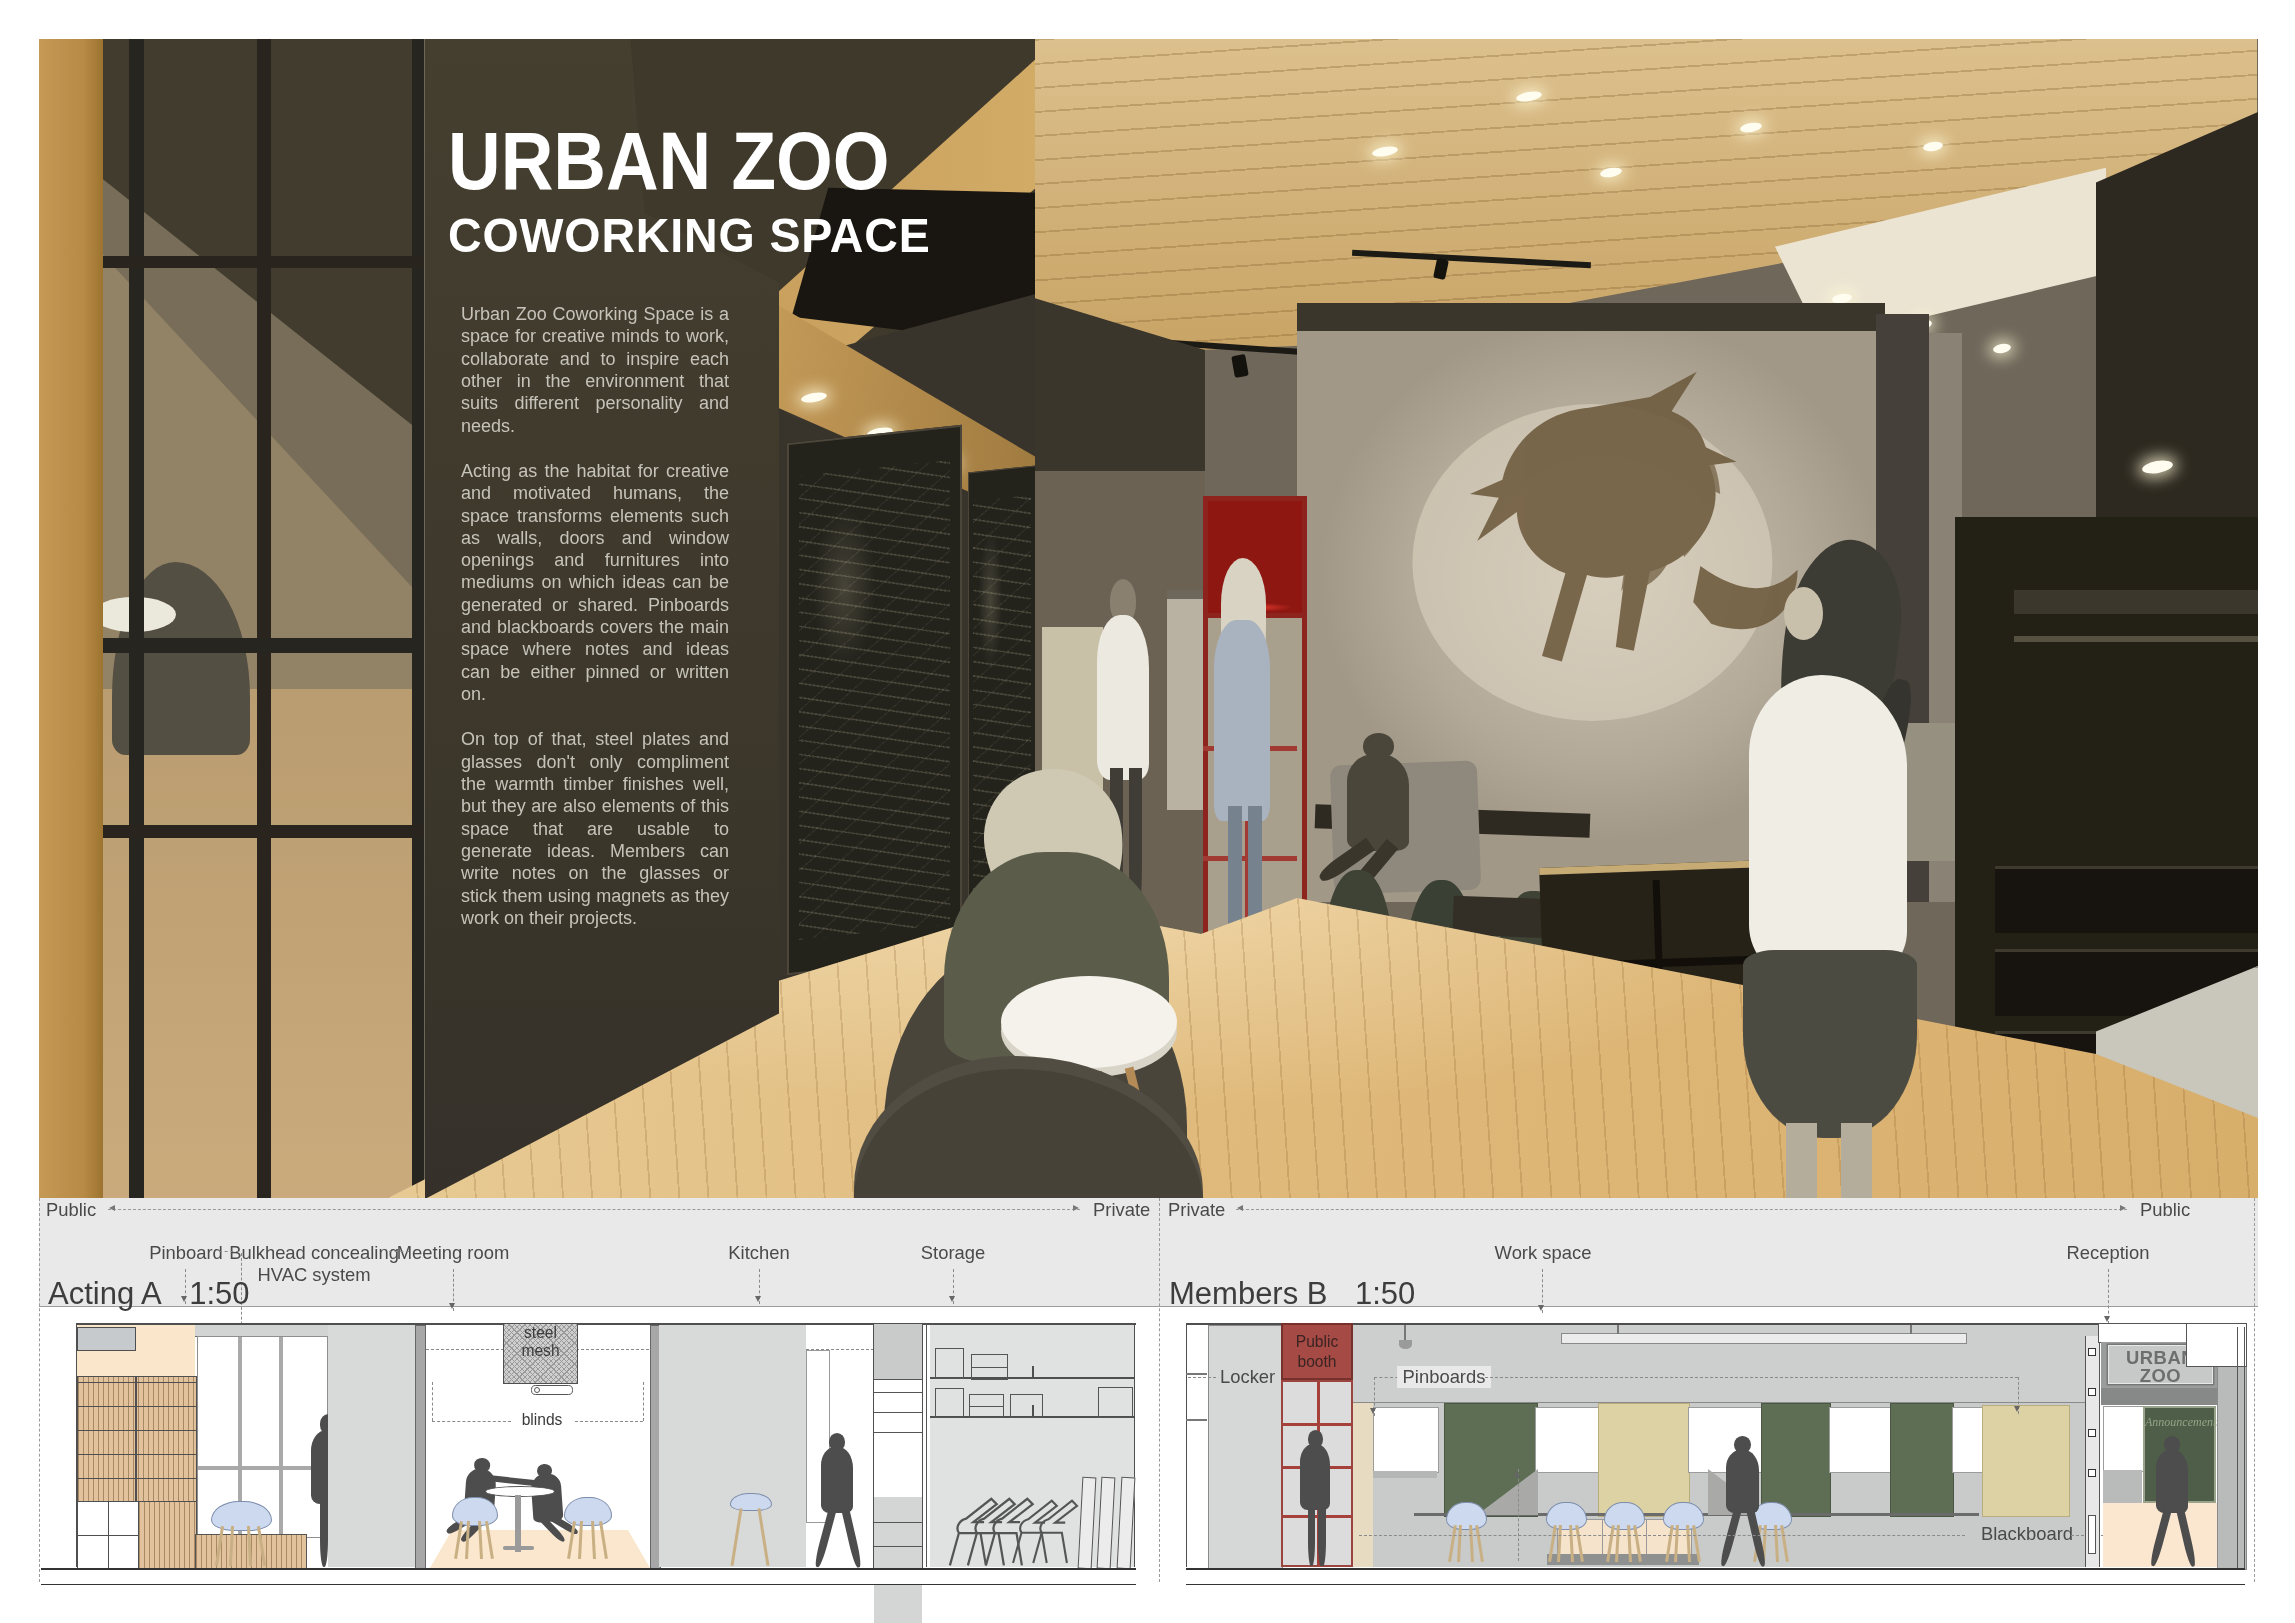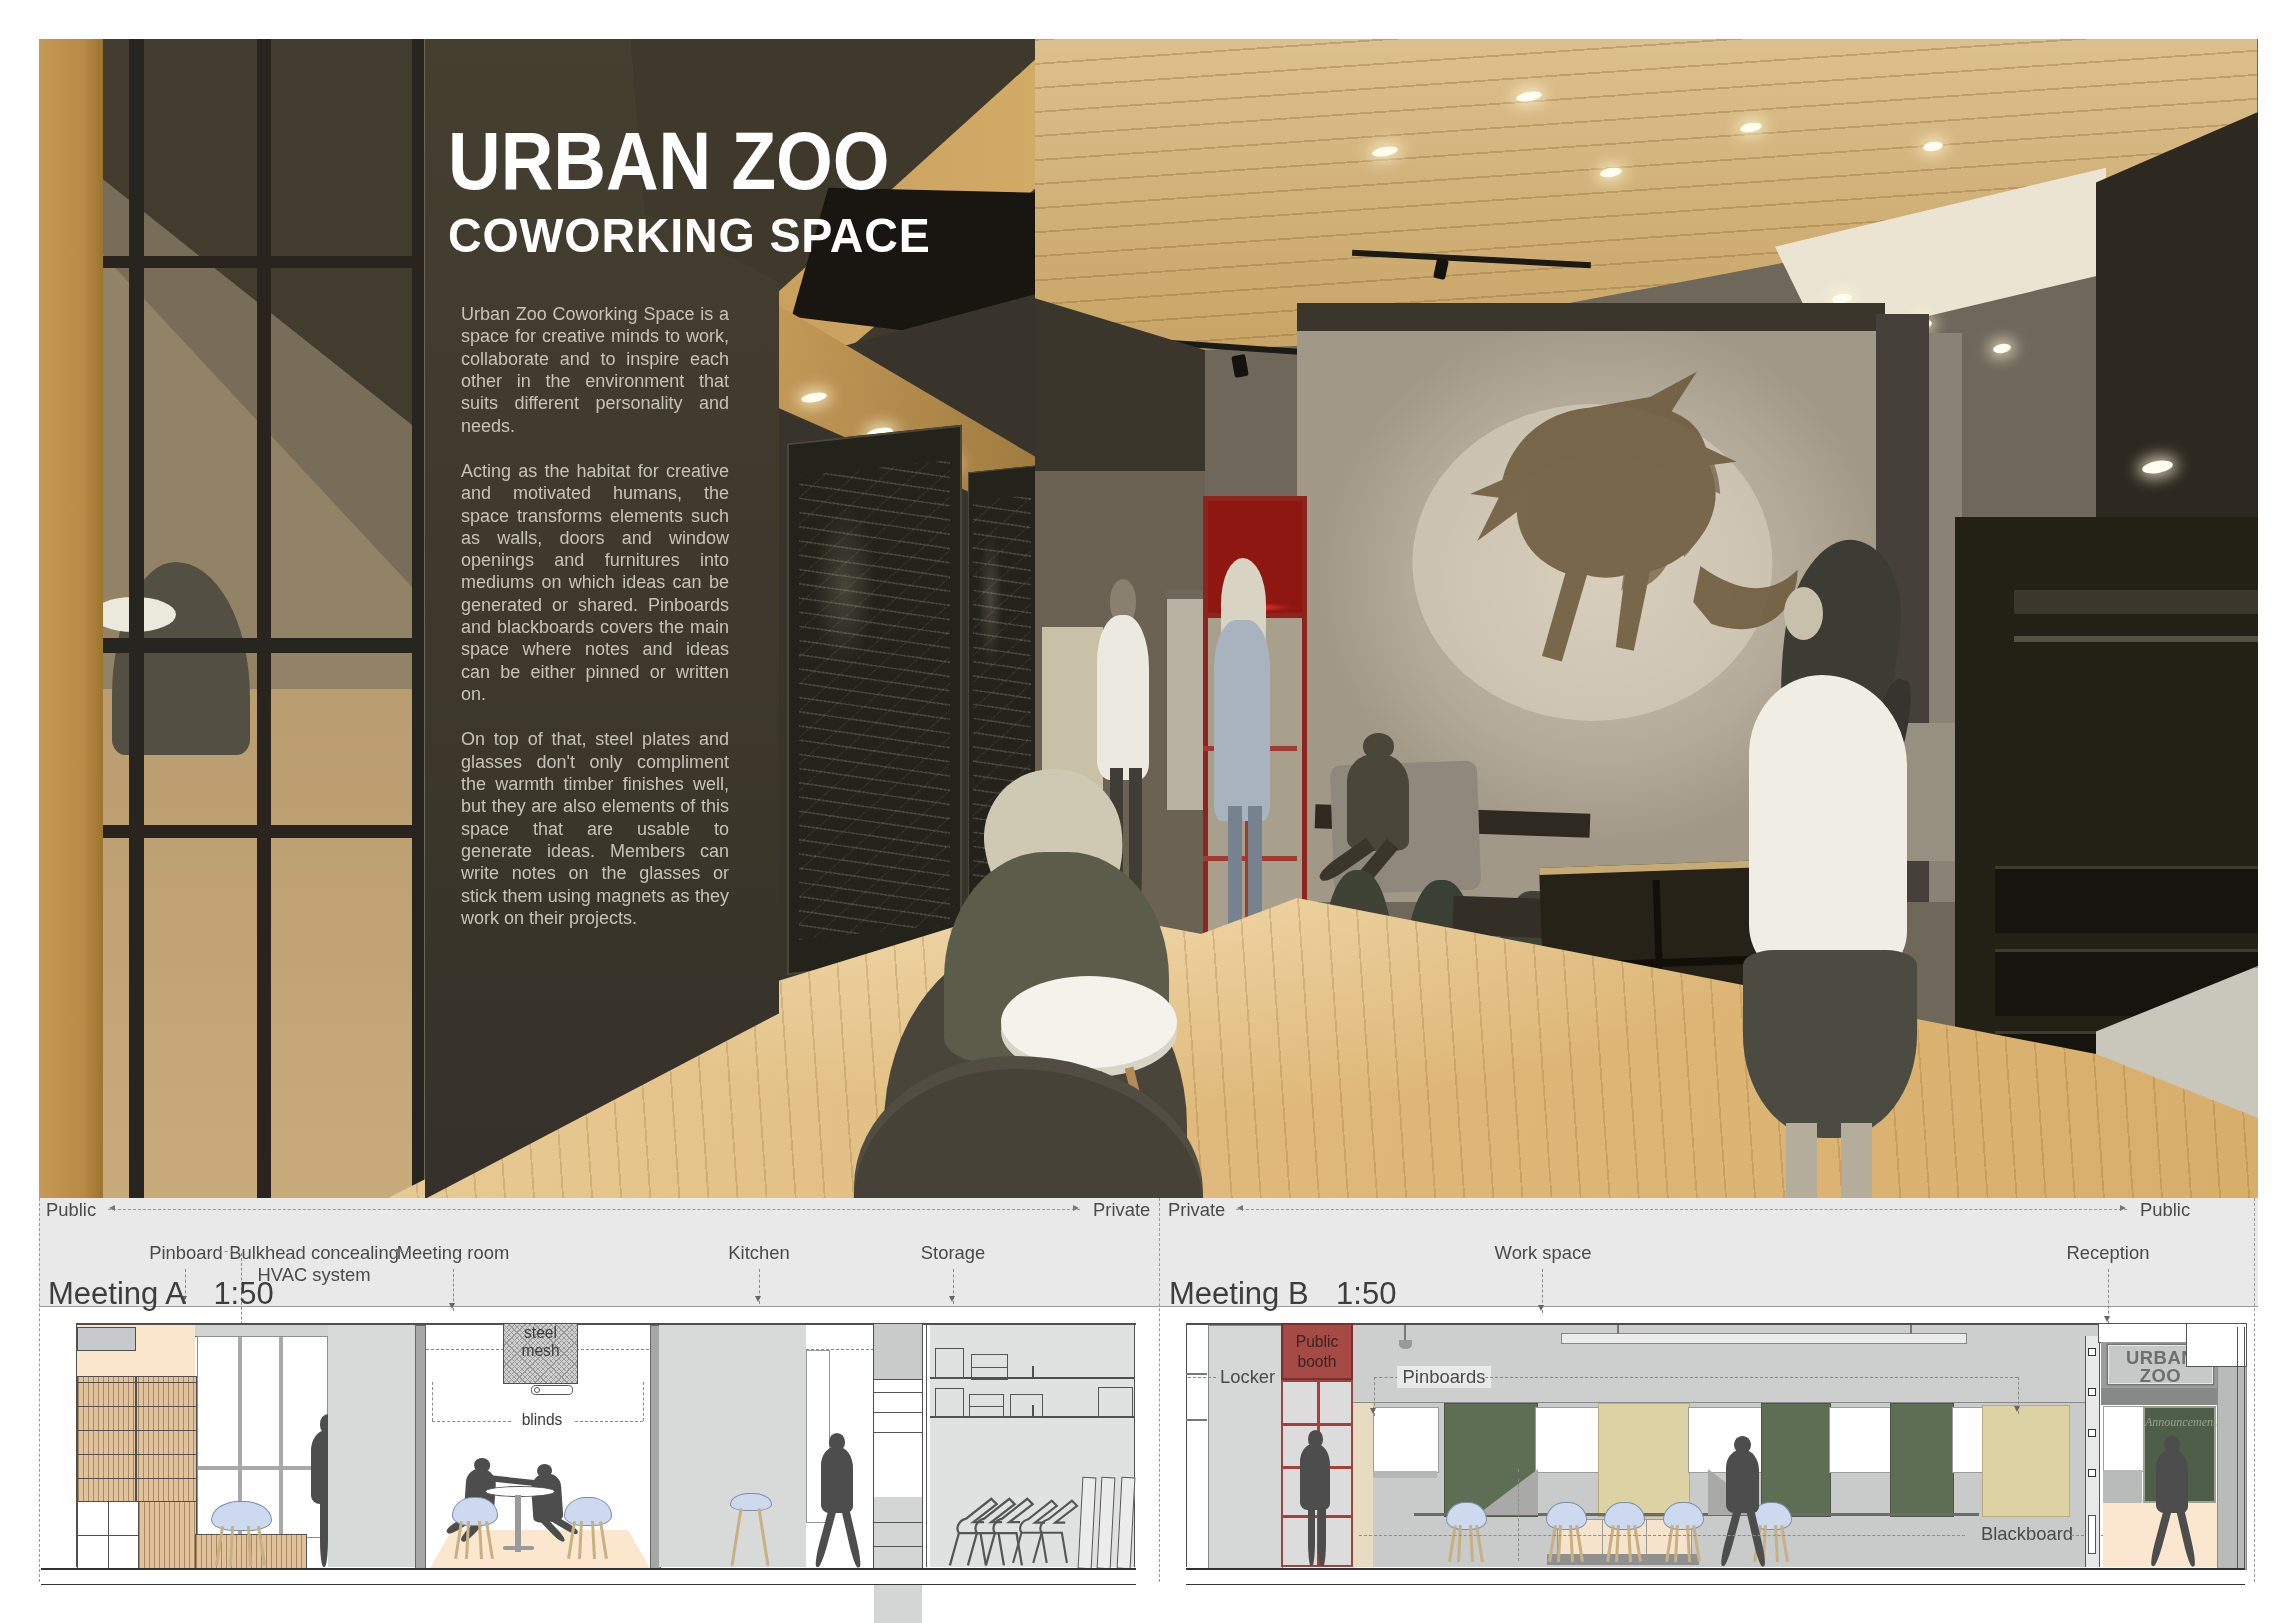--- a/index.html
+++ b/index.html
@@ -283,24 +283,24 @@
   <div class="lh ar" style="left:241px;top:1349px;width:663px"></div>
   <div class="lh" style="left:219px;top:1251px;width:20px"></div>
   <div class="lh" style="left:389px;top:1251px;width:20px"></div>
   <div class="lv ar" style="left:453px;top:1269px;height:42px"></div>
   <div class="lv ar" style="left:759px;top:1269px;height:35px"></div>
   <div class="lv ar" style="left:953px;top:1269px;height:35px"></div>
   <div class="lv ar" style="left:1542px;top:1269px;height:44px"></div>
   <div class="lv ar" style="left:2108px;top:1269px;height:55px"></div>
 
   <div class="sect-title" style="left:48px;top:1276px">
-    <span>Meeting A</span><span class="sc">1:50</span>
+    <span>Acting A</span><span class="sc">1:50</span>
   </div>
   <div class="sect-title" style="left:1169px;top:1276px">
-    <span>Meeting B</span><span class="sc">1:50</span>
+    <span>Members B</span><span class="sc">1:50</span>
   </div>
 
   <div>
     <div class="a" style="left:76px;top:1323px;width:1060px;height:0;border-top:2.3px solid #4f4f4f"></div>
     <div class="a" style="left:76px;top:1323px;width:0;height:244px;border-left:1.8px solid #4f4f4f"></div>
     <div class="a" style="left:1134px;top:1323px;width:0;height:244px;border-left:1.8px solid #4f4f4f"></div>
 
     <div class="a" style="left:77px;top:1325px;width:118px;height:51px;background:#f9e6cb"></div>
     <div class="a outl" style="left:77px;top:1327px;width:57px;height:22px;background:#c6cacd;border-width:1.4px"></div>
     <div class="a slats outl" style="left:77px;top:1376px;width:118px;height:125px;border-width:1.4px;

